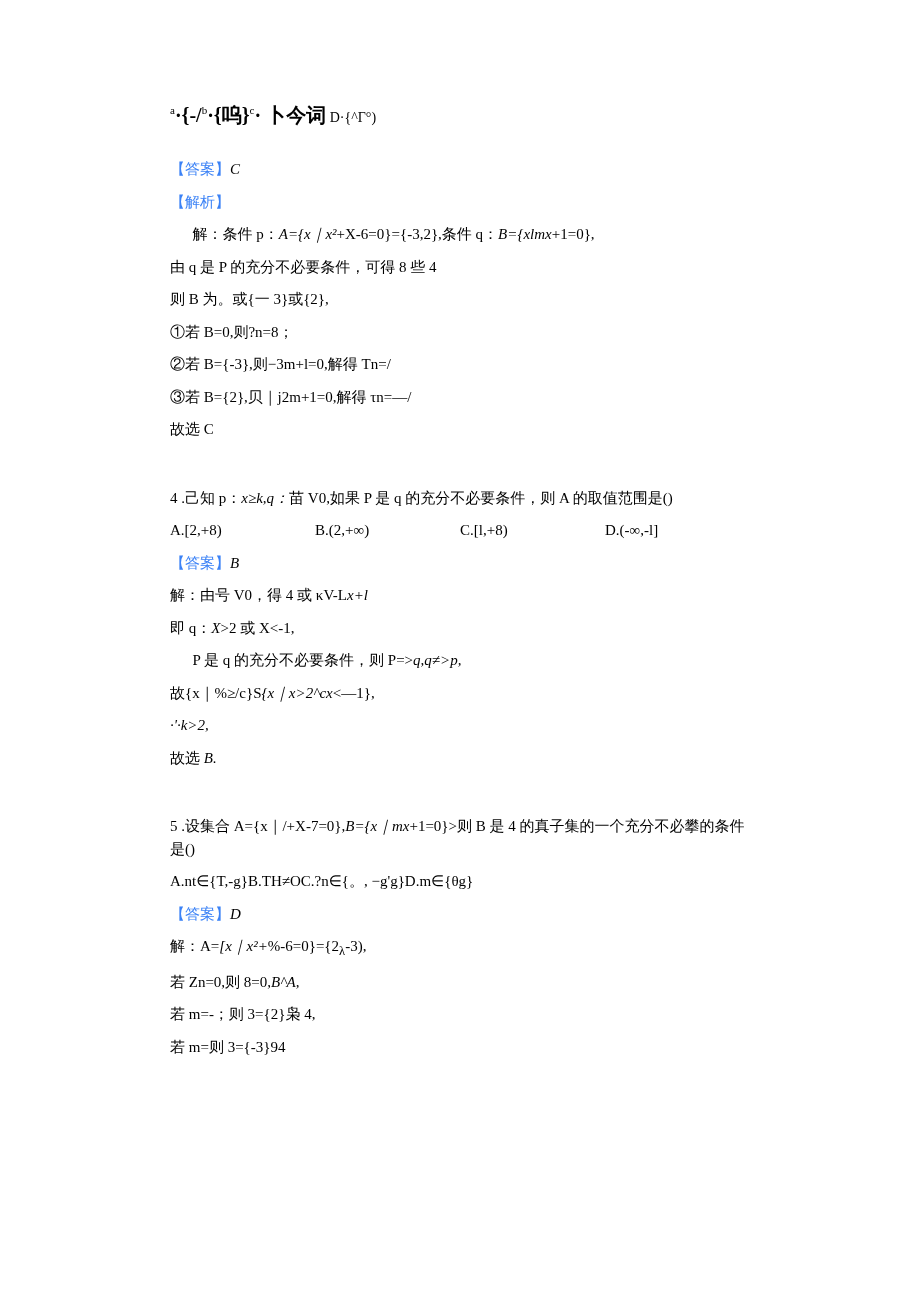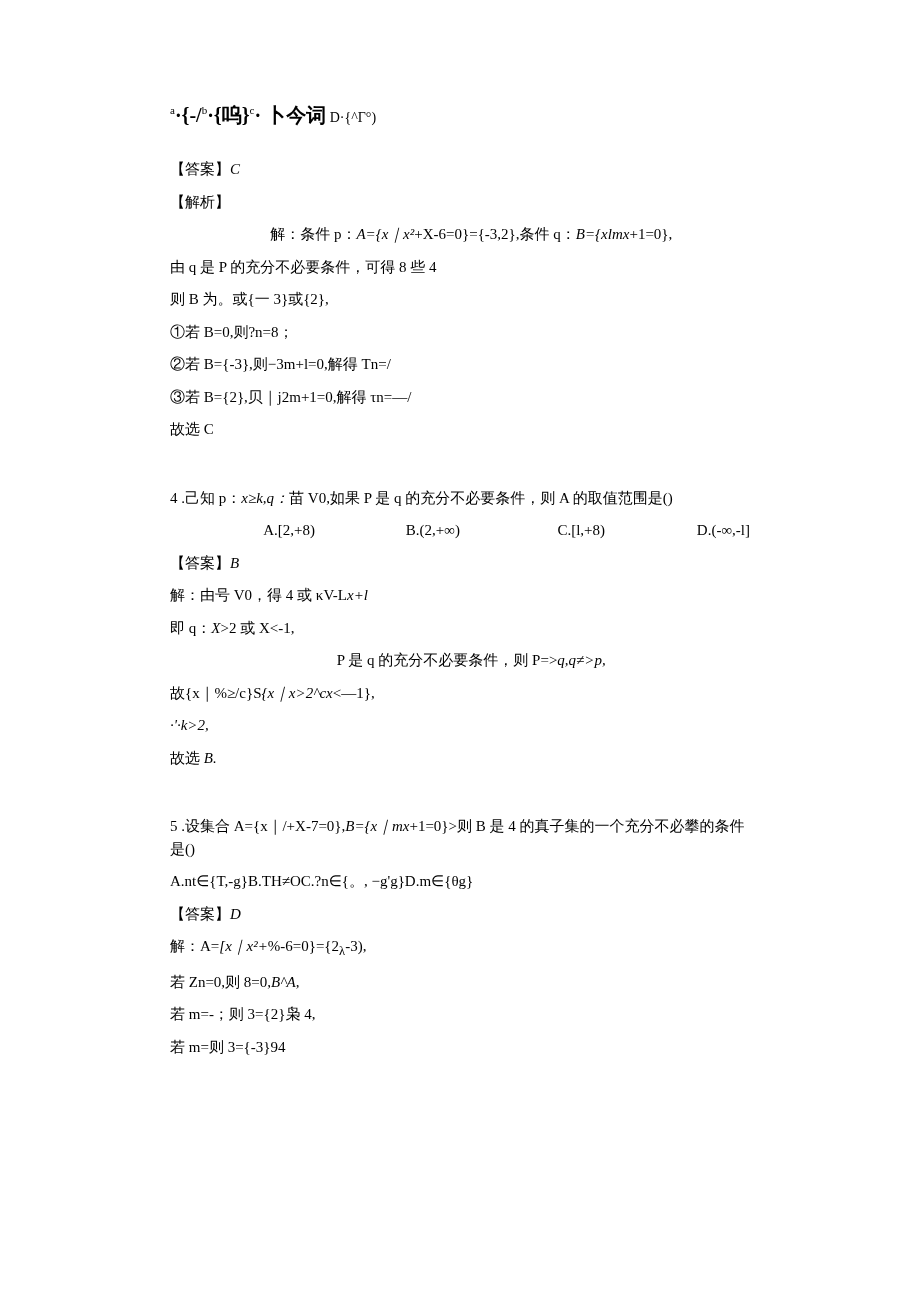--- a/index.html
+++ b/index.html
@@ -22,41 +22,39 @@
     font-size: 11px;
     vertical-align: super;
     font-weight: normal;
   }
   .option-line .small {
     font-size: 14px;
     font-weight: normal;
     vertical-align: baseline;
   }
   .blue {
-    color: #000000;
+    color: #3b82f6;
     font-family: "SimSun", serif;
   }
   .italic {
     font-style: italic;
     font-family: "Times New Roman", serif;
   }
   .para {
     margin: 10px 0;
   }
   .indent {
     text-indent: 1.5em;
-    text-align: center;
   }
   .options-row {
     display: flex;
     margin: 10px 0;
   }
   .options-row > div {
     flex: 1;
-    text-align: right;
   }
   .spacer {
     height: 26px;
   }
 </style>
 </head>
 <body>
 
 <div class="option-line">
   <span class="sup">a</span><span>·{-/</span><span class="sup">b</span><span>·{呜}</span><span class="sup">c</span><span>· 卜今词</span><span class="small"> D·{^Γ°)</span>

